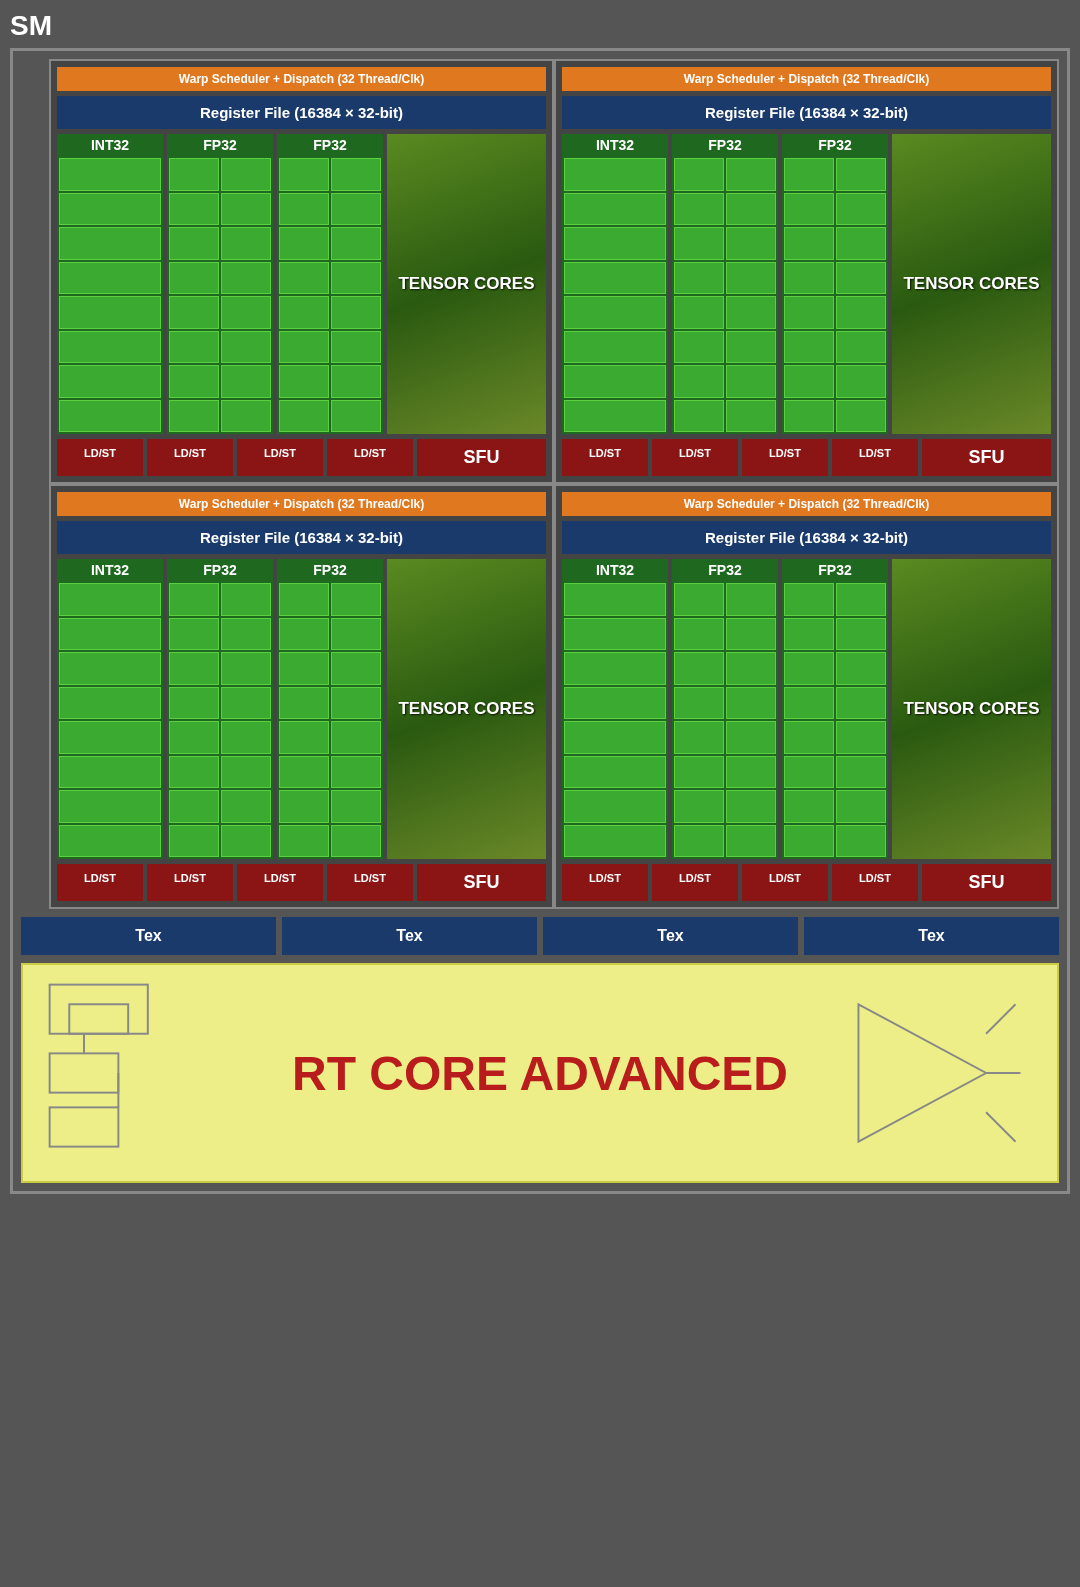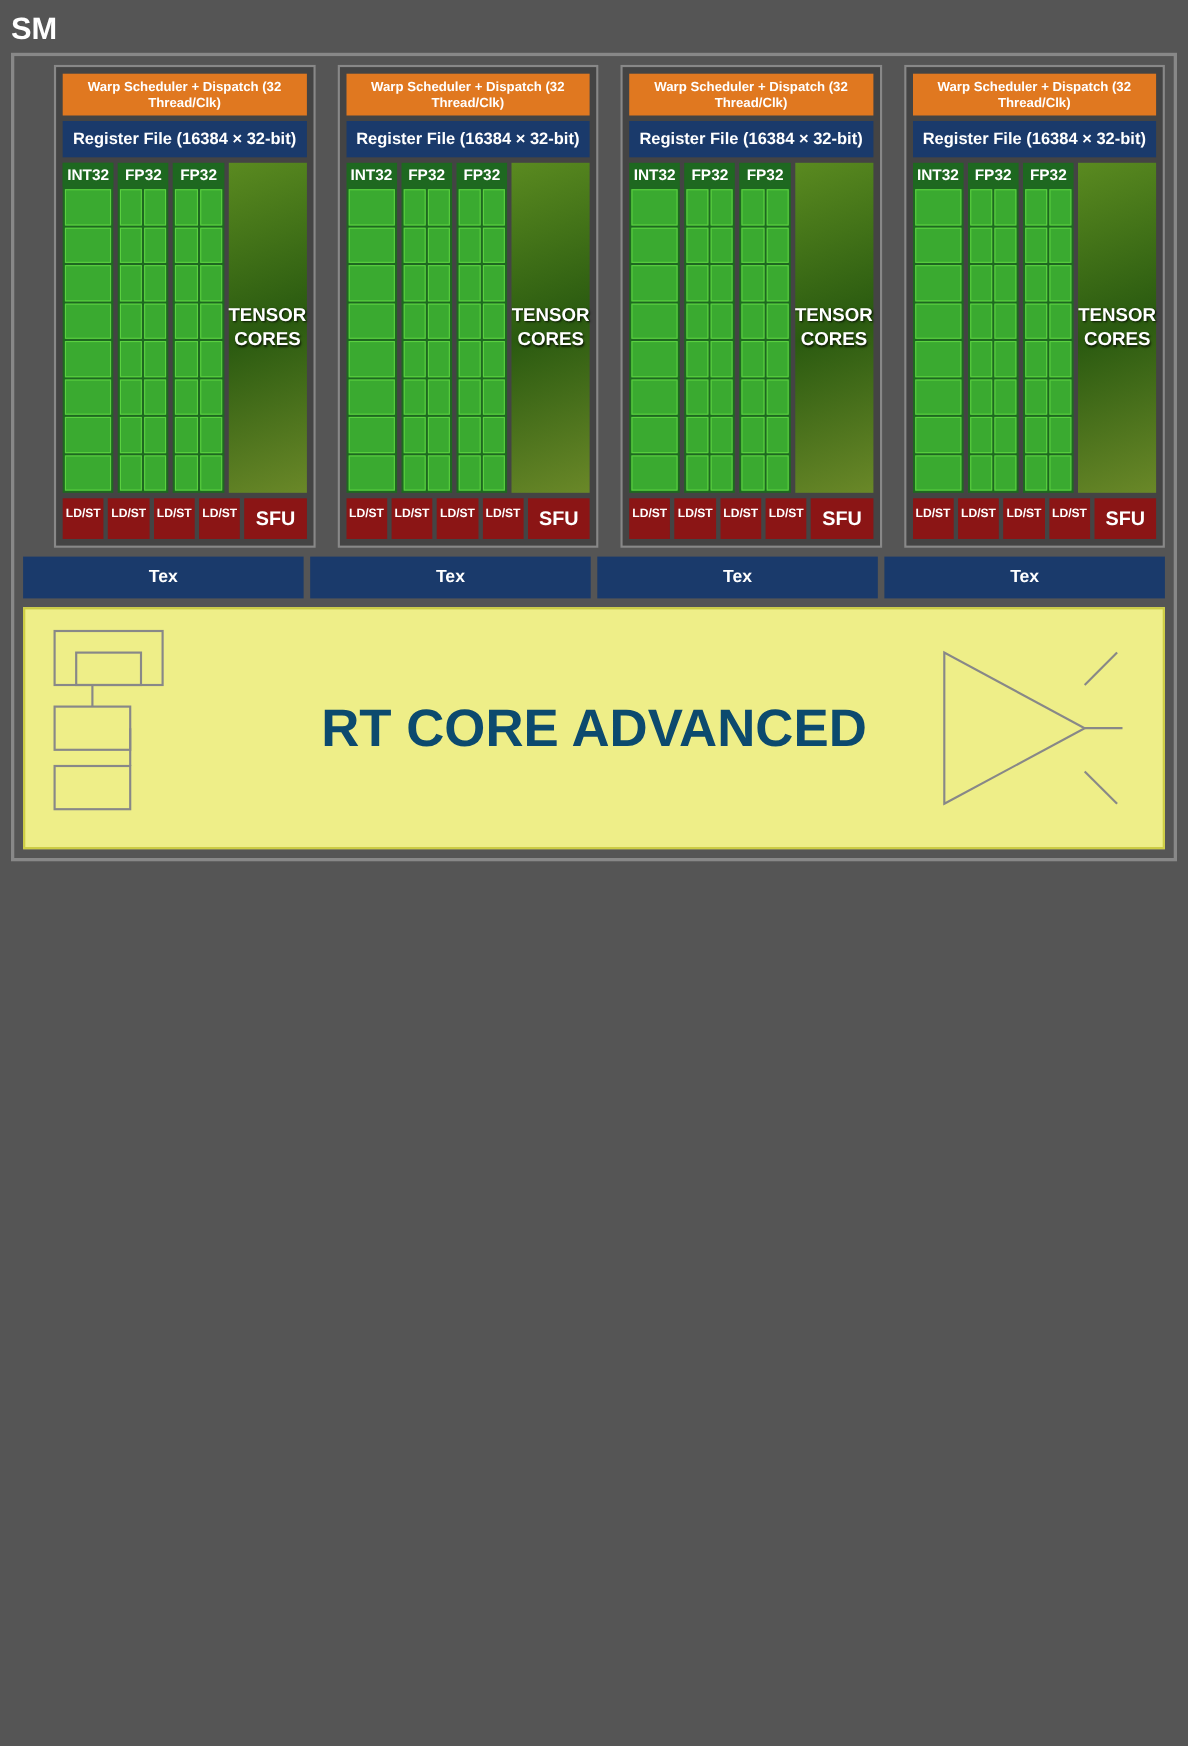--- a/index.html
+++ b/index.html
@@ -19,22 +19,22 @@
     }
 
     .main-container {
       background: #555555;
       border: 3px solid #888;
       padding: 8px;
     }
 
     .sm-grid {
       display: grid;
-      grid-template-columns: 1fr 1fr 1fr 1fr;
-      gap: 20px;
+      grid-template-columns: 1fr 1fr;
+      gap: 0;
       margin-bottom: 8px;
       padding-left: 28px;
     }
 
     .sm-unit {
       background: #444;
       border: 2px solid #888;
       padding: 6px;
     }
 
@@ -109,21 +109,21 @@
       min-height: 220px;
       display: flex;
       align-items: center;
       justify-content: center;
       position: relative;
     }
 
     .rt-core-label {
       font-size: 48px;
       font-weight: bold;
-      color: #0c4a6e;
+      color: #b91c1c;
       text-align: center;
       z-index: 2;
     }
   </style>
 </head>
 <body>
 
 <div class="sm-label">SM</div>
 
 <div class="main-container">

